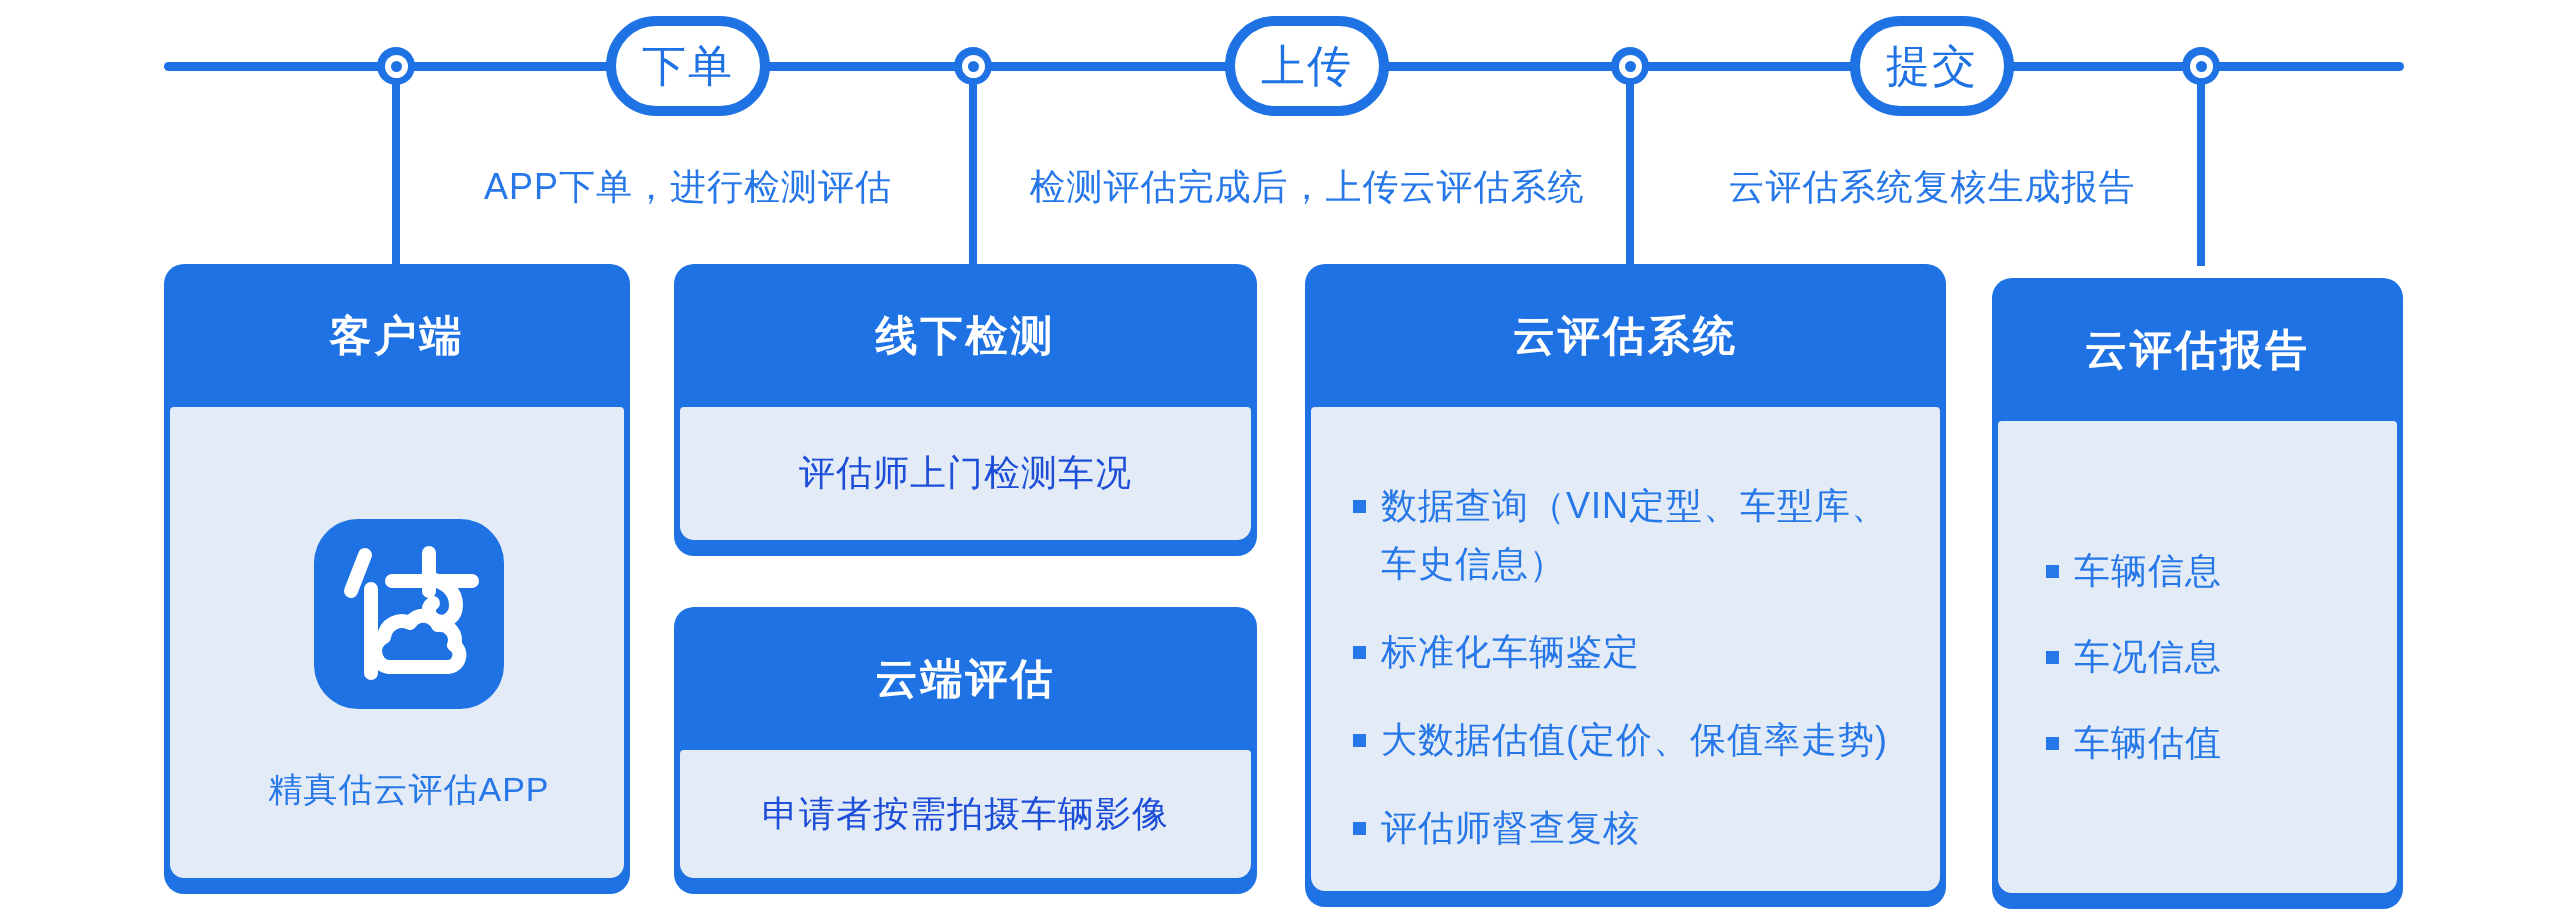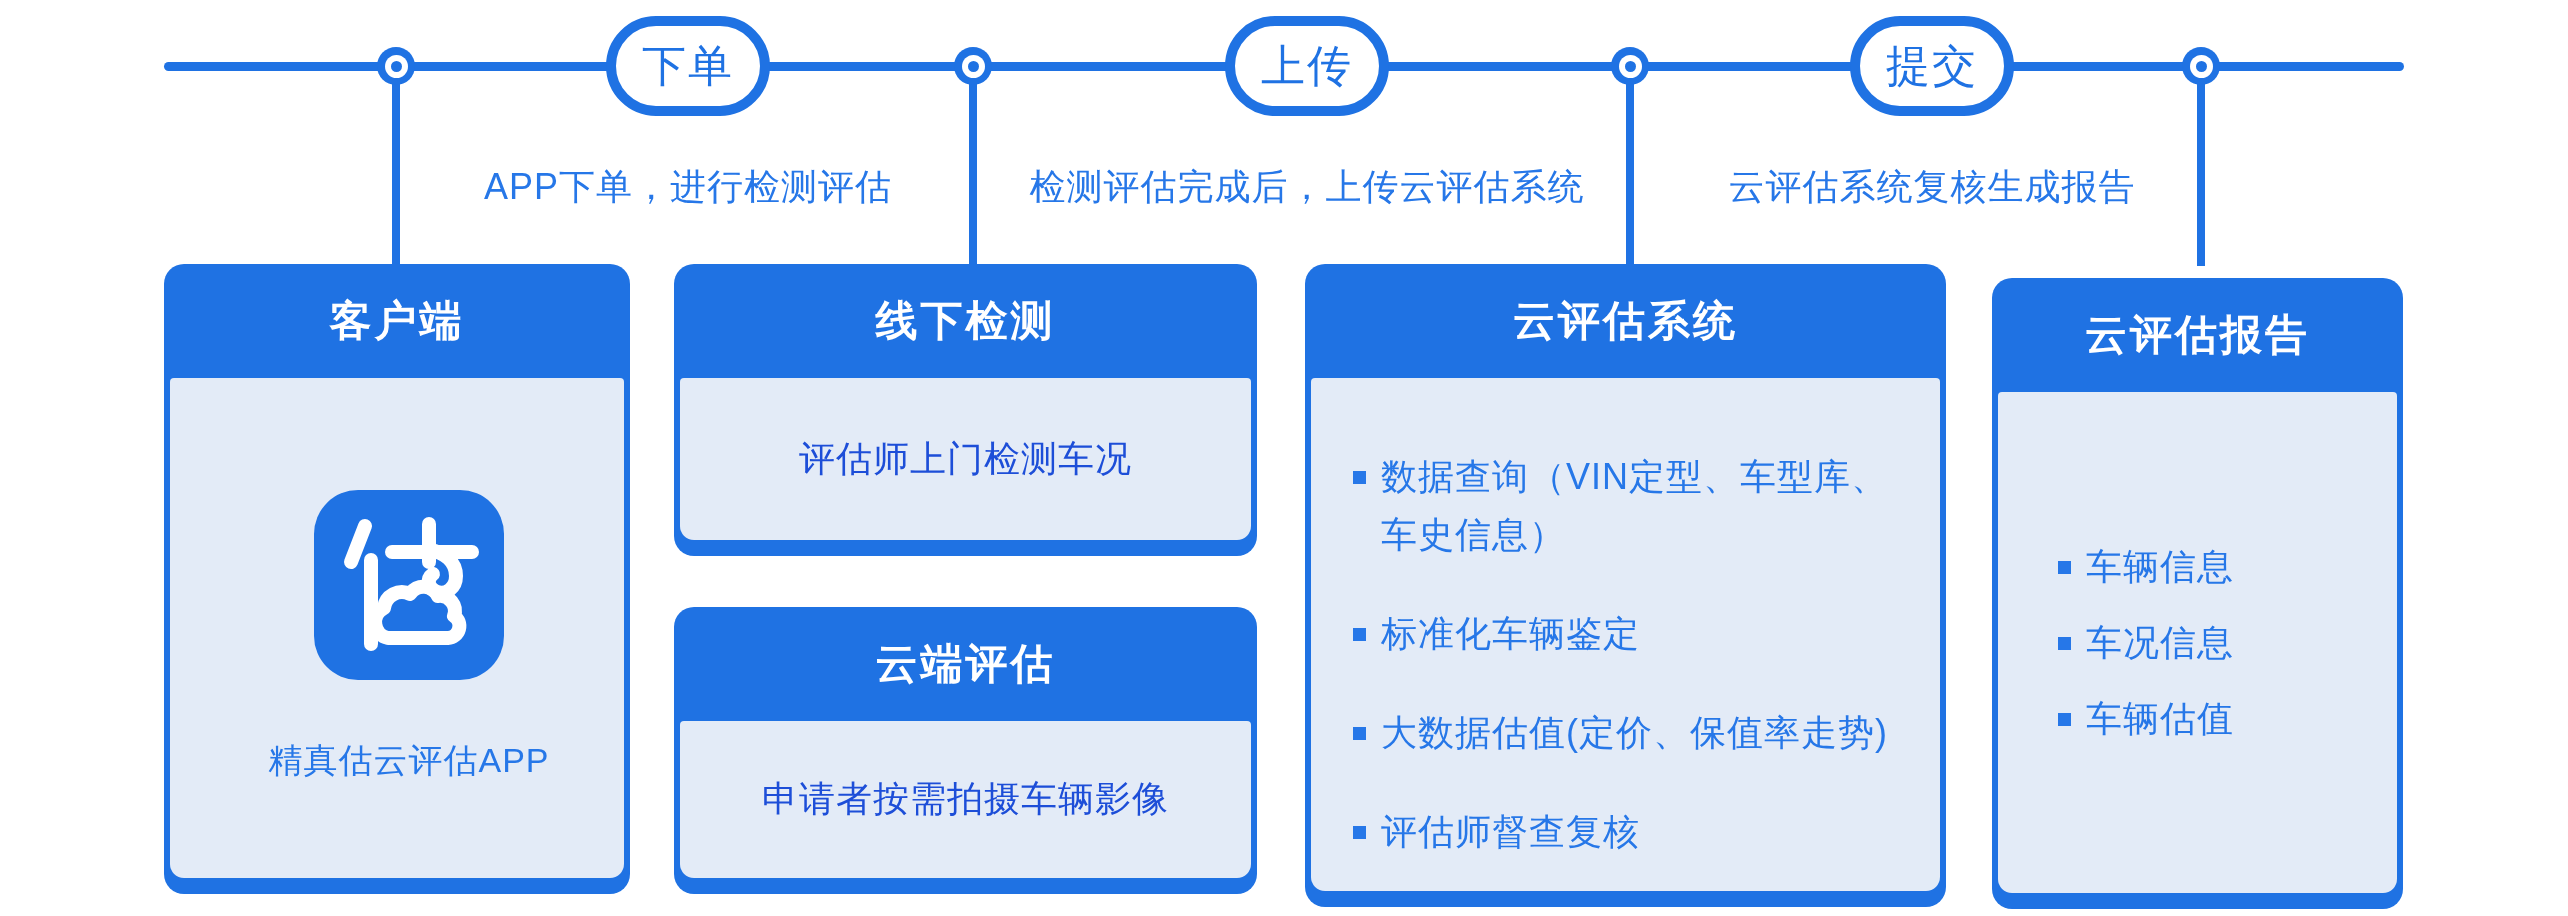--- a/index.html
+++ b/index.html
@@ -38,37 +38,37 @@
   .stage-desc{
     position:absolute;top:163px;width:800px;text-align:center;
     font-size:36px;font-weight:500;color:#2677e8;z-index:2;letter-spacing:1px;
   }
   
   .card{
     position:absolute;background:#1f72e3;border-radius:20px;
     display:flex;flex-direction:column;z-index:2;
   }
   .card-header{
-    height:114px;flex:0 0 auto;display:flex;align-items:center;justify-content:center;
+    height:143px;flex:0 0 auto;display:flex;align-items:center;justify-content:center;
     color:#ffffff;font-size:42px;font-weight:bold;letter-spacing:3px;
   }
   .card-body{
     flex:1 1 auto;margin:0 6px 16px 6px;background:#e3ebf7;
     border-radius:4px 4px 14px 14px;position:relative;
   }
   .center-body{display:flex;align-items:center;justify-content:center;}
   .body-text{font-size:36px;color:#1d4ed8;letter-spacing:1px;}
   
   .client-body{display:flex;flex-direction:column;align-items:center;padding-left:24px;}
   .app-icon{margin-top:112px;width:190px;height:190px;display:block;}
   .app-label{margin-top:58px;font-size:34px;color:#2677e8;letter-spacing:1px;}
   
   .bullets{display:flex;flex-direction:column;}
-  .sys-bullets{padding:70px 36px 0 42px;row-gap:41px;}
-  .report-bullets{height:100%;justify-content:center;row-gap:18px;padding-left:60px;box-sizing:border-box;}
+  .sys-bullets{padding:70px 36px 0 42px;row-gap:30px;}
+  .report-bullets{height:100%;justify-content:center;row-gap:28px;padding-left:48px;box-sizing:border-box;}
   .bullet-item{display:flex;align-items:flex-start;}
   .bullet-marker{
     flex:0 0 auto;width:13px;height:13px;background:#2677e8;margin-top:23px;margin-right:15px;
   }
   .bullet-text{font-size:36px;line-height:58px;color:#2677e8;letter-spacing:1px;}
 </style>
 </head>
 <body>
 
 <div id="canvas">

